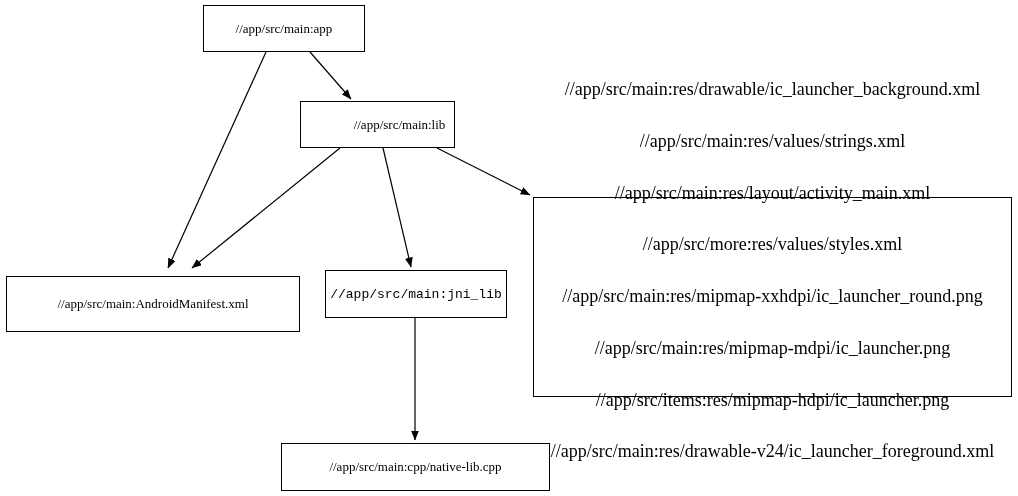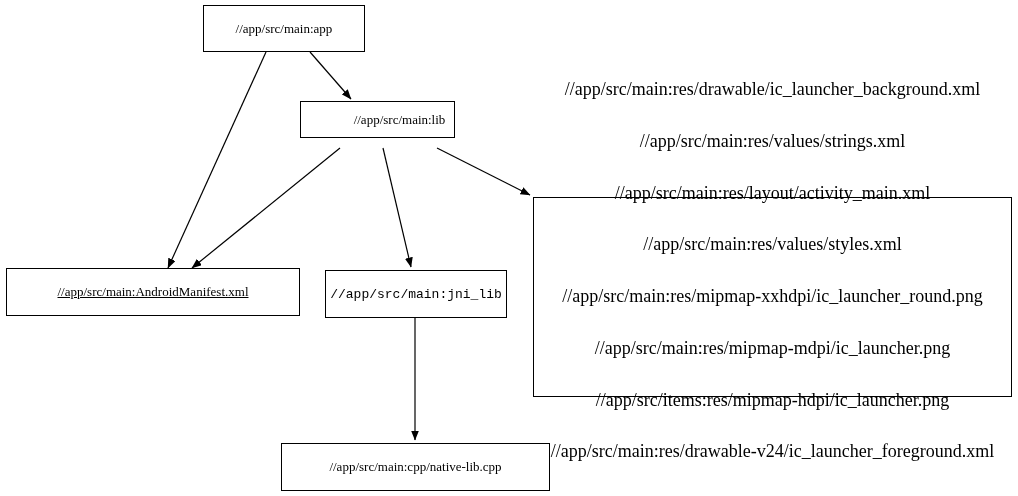--- a/index.html
+++ b/index.html
@@ -29,22 +29,22 @@
     white-space: nowrap;
     text-align: center;
   }
   .node.multi {
     flex-direction: column;
     justify-content: center;
     font-size: 18px;
     line-height: 19.7px;
   }
   #node-app       { left: 203px; top: 5px;   width: 162px; height: 47px; }
-  #node-lib       { left: 300px; top: 101px; width: 155px; height: 37px; padding-left: 44px; }
-  #node-manifest  { left: 6px;   top: 268px; width: 294px; height: 48px; text-decoration: underline; }
+  #node-lib       { left: 300px; top: 101px; width: 155px; height: 47px; padding-left: 44px; }
+  #node-manifest  { left: 6px;   top: 276px; width: 294px; height: 56px; }
   #node-jni-lib   { left: 325px; top: 270px; width: 182px; height: 48px; font-family: Liberation Mono, monospace; }
   #node-resources { left: 533px; top: 197px; width: 479px; height: 200px; gap: 32px; }
   #node-cpp       { left: 281px; top: 443px; width: 269px; height: 48px; align-items: center; }
 </style>
 </head>
 <body>
 
 <div id="canvas">
 
   <svg id="edges" viewBox="0 0 1018 496" xmlns="http://www.w3.org/2000/svg">
@@ -74,21 +74,21 @@
   </div>
 
   <div class="node" id="node-jni-lib">
     <span>//app/src/main:jni_lib</span>
   </div>
 
   <div class="node multi" id="node-resources">
     <div>//app/src/main:res/drawable/ic_launcher_background.xml</div>
     <div>//app/src/main:res/values/strings.xml</div>
     <div>//app/src/main:res/layout/activity_main.xml</div>
-    <div>//app/src/main:res/values/styles.xml</div>
+    <div>//app/src/more:res/values/styles.xml</div>
     <div>//app/src/main:res/mipmap-xxhdpi/ic_launcher_round.png</div>
     <div>//app/src/main:res/mipmap-mdpi/ic_launcher.png</div>
     <div>//app/src/items:res/mipmap-hdpi/ic_launcher.png</div>
     <div>//app/src/main:res/drawable-v24/ic_launcher_foreground.xml</div>
     <div>...and 10 more items</div>
   </div>
 
   <div class="node" id="node-cpp">
     <span>//app/src/main:cpp/native-lib.cpp</span>
   </div>

